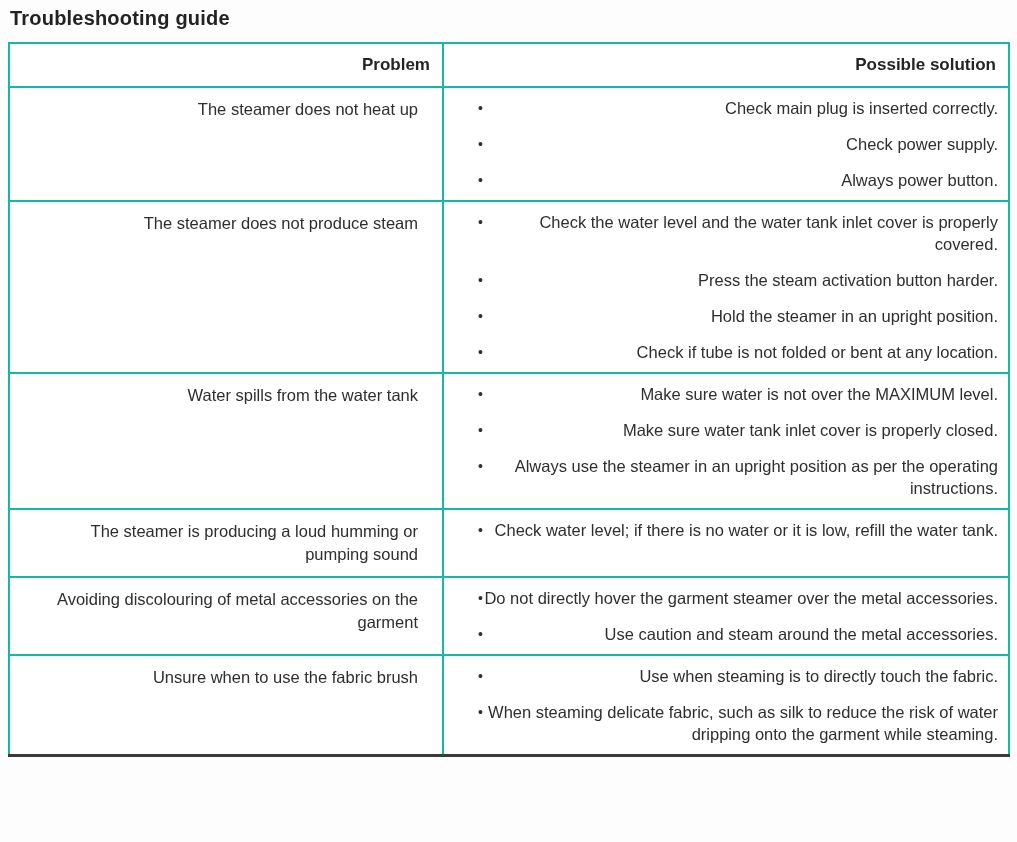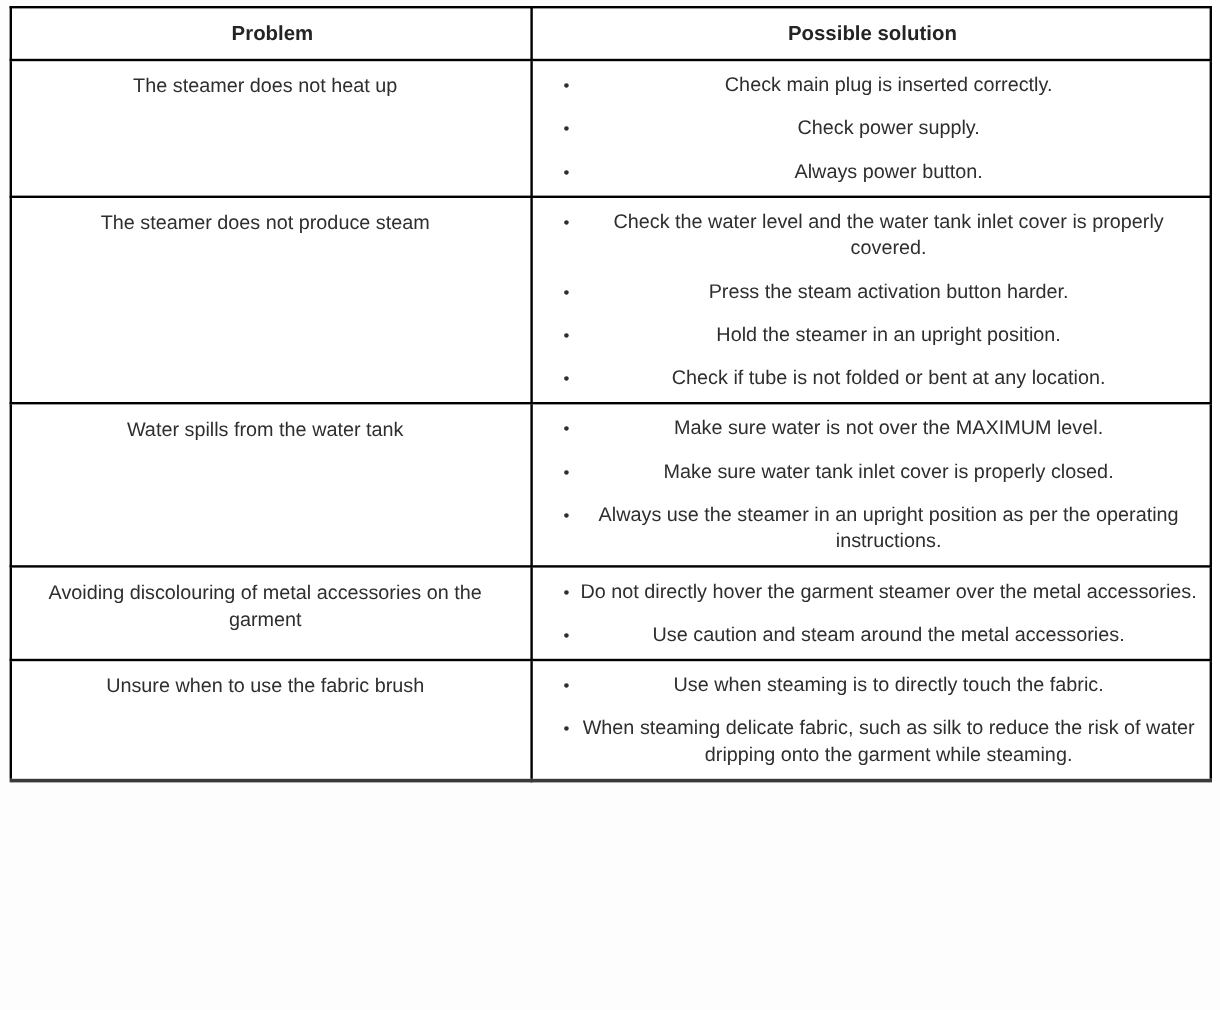--- a/index.html
+++ b/index.html
@@ -24,23 +24,23 @@
     width: 1002px;
     border-collapse: collapse;
     table-layout: fixed;
     border: 2px solid #3a3a3a;
     border-bottom-width: 3px;
     background: #ffffff;
   }
   col.col-problem { width: 43.4%; }
   col.col-solution { width: 56.6%; }
   th, td {
-    border: 2px solid #000000;
+    border: 2px solid #14b8a6;
     vertical-align: top;
-    text-align: center;
+    text-align: right;
   }
   th {
     font-size: 17px;
     font-weight: 700;
     color: #242424;
     padding: 10px 12px 10px 14px;
     line-height: 22px;
   }
   td.problem-cell {
     font-size: 16.5px;
@@ -62,20 +62,21 @@
   .li-text {
     flex: 1 1 auto;
     font-size: 16.5px;
     line-height: 22px;
   }
 </style>
 </head>
 <body>
 
 <main class="page">
+  <h1 class="title">Troubleshooting guide</h1>
 
   <table class="ts-table">
     <colgroup>
       <col class="col-problem">
       <col class="col-solution">
     </colgroup>
     <thead>
       <tr>
         <th>Problem</th>
         <th>Possible solution</th>
@@ -139,20 +140,31 @@
                 <span class="li-text">Make sure water tank inlet cover is properly closed.</span>
               </li>
               <li>
                 <span class="bullet">•</span>
                 <span class="li-text">Always use the steamer in an upright position as per the operating instructions.</span>
               </li>
             </ul>
     </td>
   </tr>
 
+  <tr>
+    <td class="problem-cell">The steamer is producing a loud humming or pumping sound</td>
+    <td class="solution-cell">
+      <ul class="solution-list">
+              <li>
+                <span class="bullet">•</span>
+                <span class="li-text">Check water level; if there is no water or it is low, refill the water tank.</span>
+              </li>
+            </ul>
+    </td>
+  </tr>
 
 
   <tr>
     <td class="problem-cell">Avoiding discolouring of metal accessories on the garment</td>
     <td class="solution-cell">
       <ul class="solution-list">
               <li>
                 <span class="bullet">•</span>
                 <span class="li-text">Do not directly hover the garment steamer over the metal accessories.</span>
               </li>

